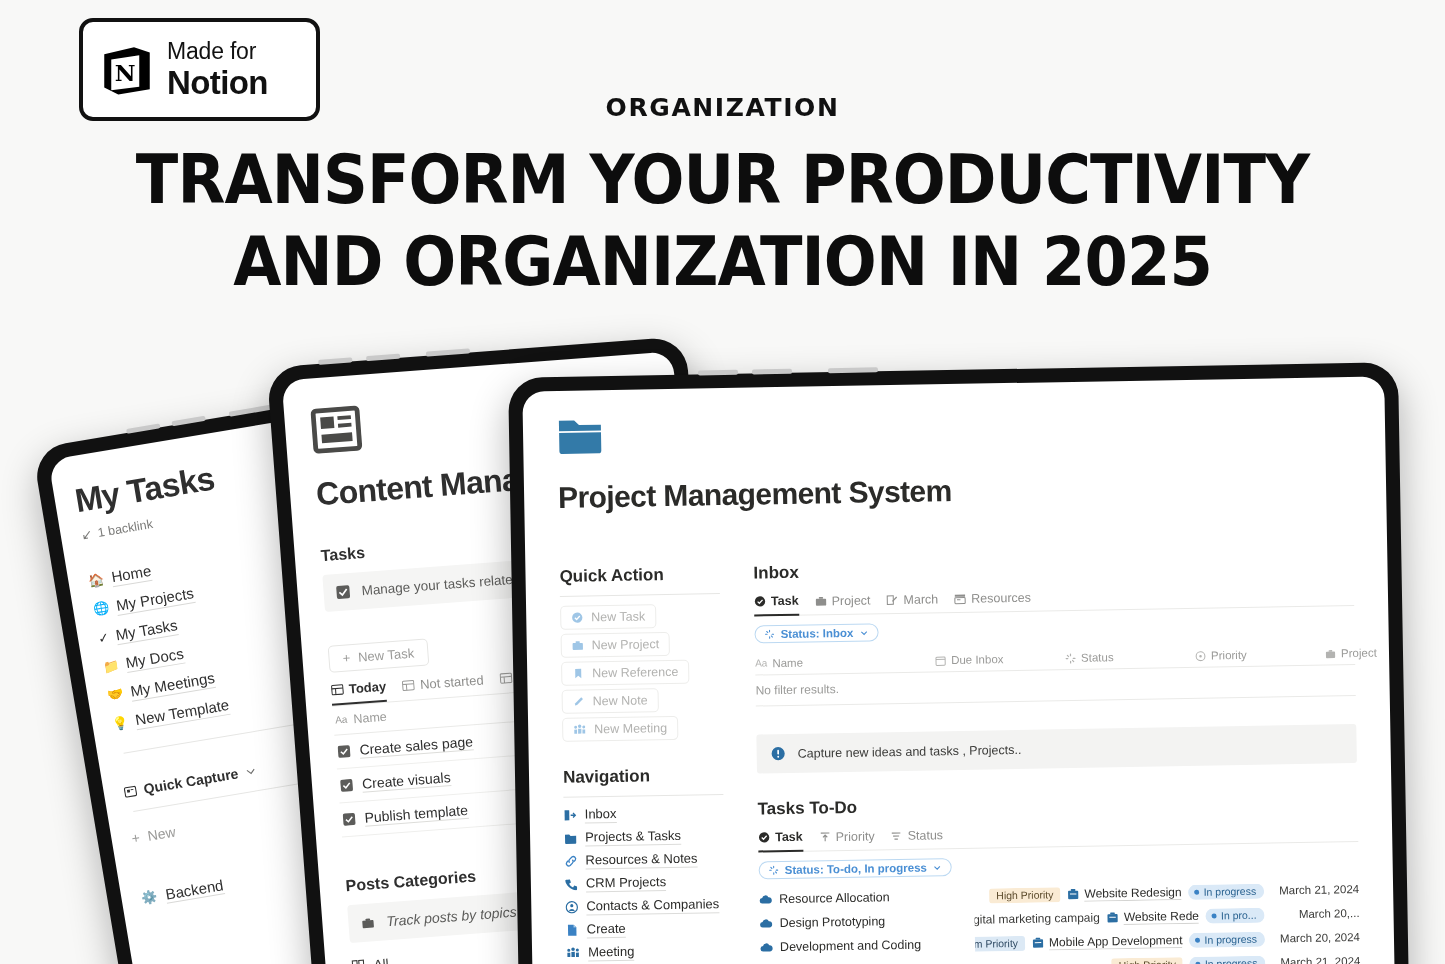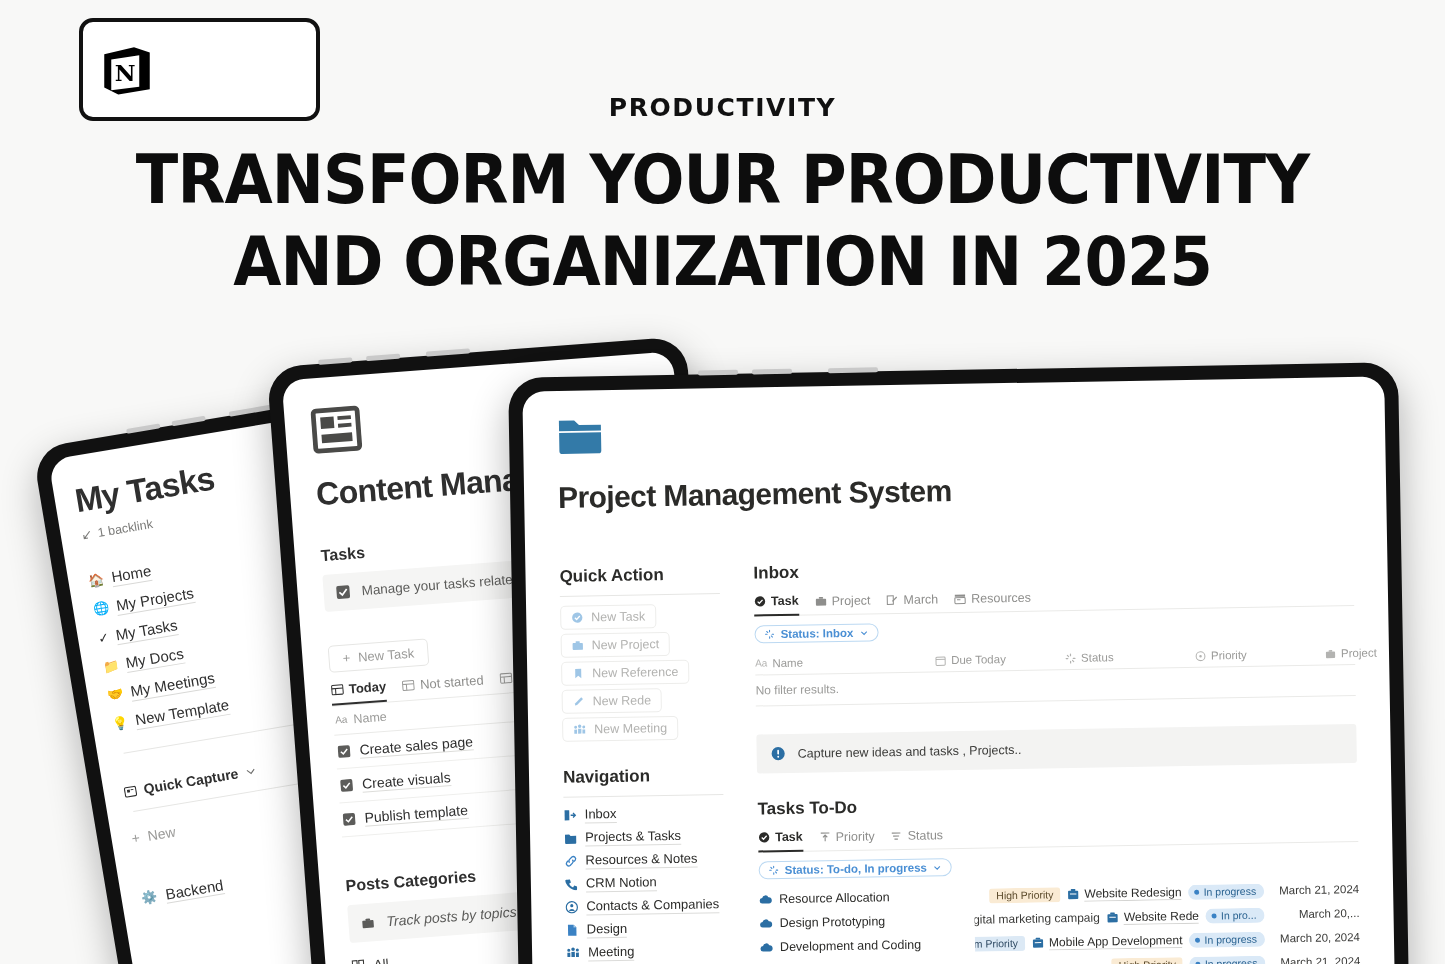--- a/index.html
+++ b/index.html
@@ -129,23 +129,27 @@
 <body>
 
 <div class="notion-badge">
   <span class="notion-cube ic">
     <svg viewBox="0 0 64 64" width="56" height="56">
       <path d="M6 14 L40 6 L58 12 L58 54 L22 60 L6 52 Z" fill="#000"></path>
       <path d="M14 20 L46 15 L46 51 L14 55 Z" fill="#fff"></path>
       <text x="30" y="45" font-size="26" font-family="DejaVu Serif, serif" font-weight="bold" fill="#000" text-anchor="middle">N</text>
     </svg>
   </span>
+  <span class="notion-words">
+    <span class="notion-made">Made for</span>
+    <span class="notion-name">Notion</span>
+  </span>
 </div>
 
-<div class="brand">PRODUCTIVITY</div>
+<div class="brand">ORGANIZATION</div>
 <div class="headline">
   <div>TRANSFORM YOUR PRODUCTIVITY</div>
   <div>AND ORGANIZATION IN 2025</div>
 </div>
 
 <div class="stage">
 
   <div class="tablet" id="tablet-left">
     <div class="btns" style="left:96px; top:-4px; width:34px; height:5px;"></div>
     <div class="btns" style="left:142px; top:-4px; width:34px; height:5px;"></div>
@@ -377,21 +381,21 @@
                   </svg>
               </span>
               <span>New Reference</span>
             </div>
             <div class="qa-btn">
               <span class="ic">
                 <svg width="12" height="12" viewBox="0 0 14 14">
                     <path d="M2.5 11.5 L3 9 L10 2 L12 4 L5 11 Z" fill="#9fc6e6"></path>
                   </svg>
               </span>
-              <span>New Rede</span>
+              <span>New Note</span>
             </div>
             <div class="qa-btn">
               <span class="ic">
                 <svg width="13" height="12" viewBox="0 0 16 14">
                     <circle cx="3" cy="4" r="1.8" fill="#9fc6e6"></circle>
                     <circle cx="8" cy="3" r="2.1" fill="#9fc6e6"></circle>
                     <circle cx="13" cy="4" r="1.8" fill="#9fc6e6"></circle>
                     <rect x="1.3" y="7" width="3.4" height="5" fill="#9fc6e6"></rect>
                     <rect x="6" y="6" width="4" height="6" fill="#9fc6e6"></rect>
                     <rect x="11.3" y="7" width="3.4" height="5" fill="#9fc6e6"></rect>
@@ -429,40 +433,40 @@
                   </svg>
               </span>
               <span class="lbl">Resources &amp; Notes</span>
             </div>
             <div class="nav-item">
               <span class="ic">
                 <svg width="13" height="13" viewBox="0 0 14 14">
                     <path d="M2.5 2 h3 l1 3 -2 1.3 a8 8 0 0 0 4.2 4.2 L10 8.5 l3 1 v3 a1 1 0 0 1 -1 1 C6.5 13.5 0.5 7.5 0.5 2.8 a1 1 0 0 1 1 -0.8 Z" fill="#2b6ea3"></path>
                   </svg>
               </span>
-              <span class="lbl">CRM Notion</span>
+              <span class="lbl">CRM Projects</span>
             </div>
             <div class="nav-item">
               <span class="ic">
                 <svg width="13" height="13" viewBox="0 0 14 14">
                     <circle cx="7" cy="7" r="6" fill="none" stroke="#2b6ea3" stroke-width="1.3"></circle>
                     <circle cx="7" cy="5.3" r="1.7" fill="#2b6ea3"></circle>
                     <path d="M3.8 11 a3.4 3 0 0 1 6.4 0" fill="#2b6ea3"></path>
                   </svg>
               </span>
               <span class="lbl">Contacts &amp; Companies</span>
             </div>
             <div class="nav-item">
               <span class="ic">
                 <svg width="13" height="13" viewBox="0 0 14 14">
                     <path d="M2.5 1 h6 l3 3 v9 h-9 Z" fill="#3b82c4"></path>
                     <path d="M8.5 1 v3 h3" fill="#a9cdea"></path>
                   </svg>
               </span>
-              <span class="lbl">Design</span>
+              <span class="lbl">Create</span>
             </div>
             <div class="nav-item">
               <span class="ic">
                 <svg width="14" height="12" viewBox="0 0 16 14">
                     <circle cx="3" cy="4" r="1.8" fill="#2b6ea3"></circle>
                     <circle cx="8" cy="3" r="2.1" fill="#2b6ea3"></circle>
                     <circle cx="13" cy="4" r="1.8" fill="#2b6ea3"></circle>
                     <rect x="1.3" y="7" width="3.4" height="5" fill="#2b6ea3"></rect>
                     <rect x="6" y="6" width="4" height="6" fill="#2b6ea3"></rect>
                     <rect x="11.3" y="7" width="3.4" height="5" fill="#2b6ea3"></rect>
@@ -540,21 +544,21 @@
               <span class="ic" style="font-size:10px;color:#b3b3b1">Aa</span>
               <span>Name</span>
             </span>
             <span class="c" style="width:130px;flex:0 0 130px">
               <span class="ic">
                 <svg width="11" height="11" viewBox="0 0 12 12">
                     <rect x="1" y="2" width="10" height="9" rx="1" fill="none" stroke="#b3b3b1" stroke-width="1.1"></rect>
                     <path d="M1 4.5 h10" stroke="#b3b3b1" stroke-width="1.1"></path>
                   </svg>
               </span>
-              <span>Due Today</span>
+              <span>Due Inbox</span>
             </span>
             <span class="c" style="width:130px;flex:0 0 130px">
               <span class="ic">
                 <svg width="11" height="11" viewBox="0 0 12 12">
                     <g stroke="#b3b3b1" stroke-width="1.3" stroke-linecap="round">
                       <path d="M6 1.2 v1.8"></path>
                       <path d="M6 9 v1.8"></path>
                       <path d="M1.2 6 h1.8"></path>
                       <path d="M9 6 h1.8"></path>
                       <path d="M2.6 2.6 l1.3 1.3"></path>

